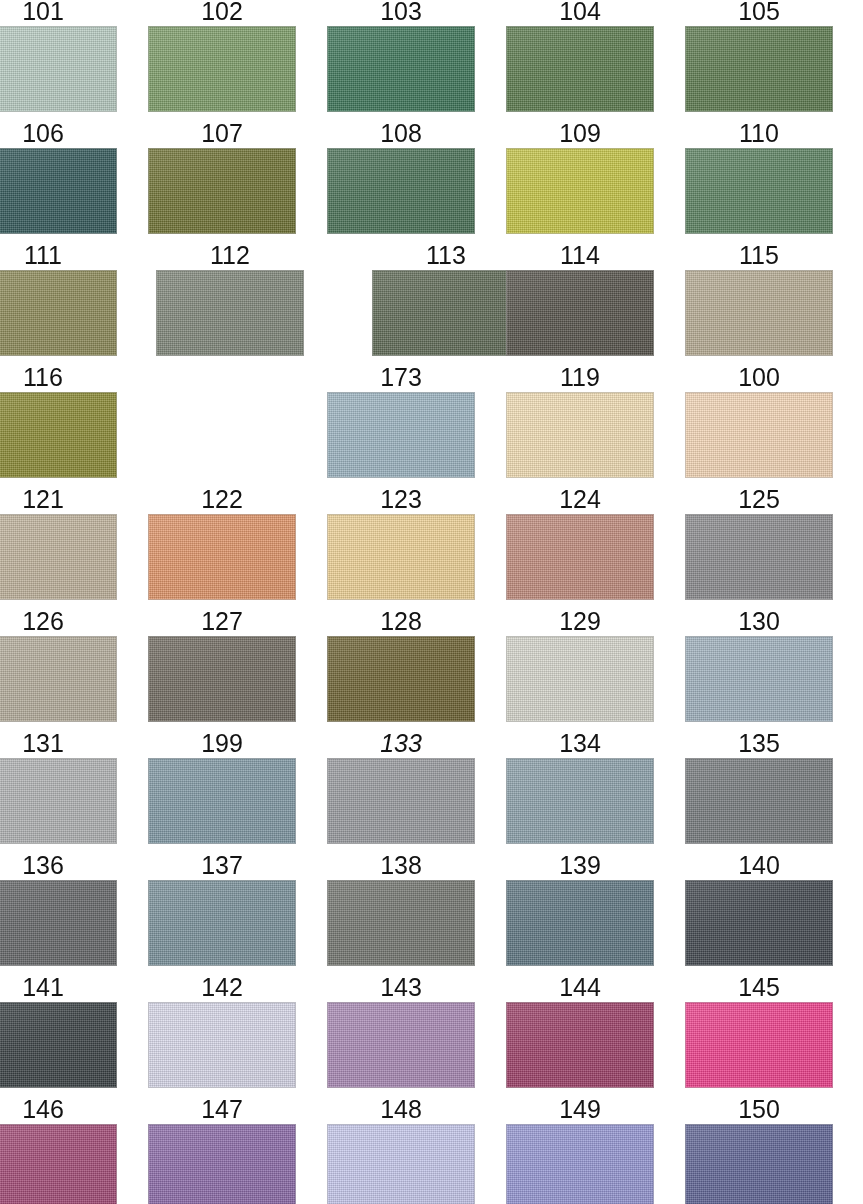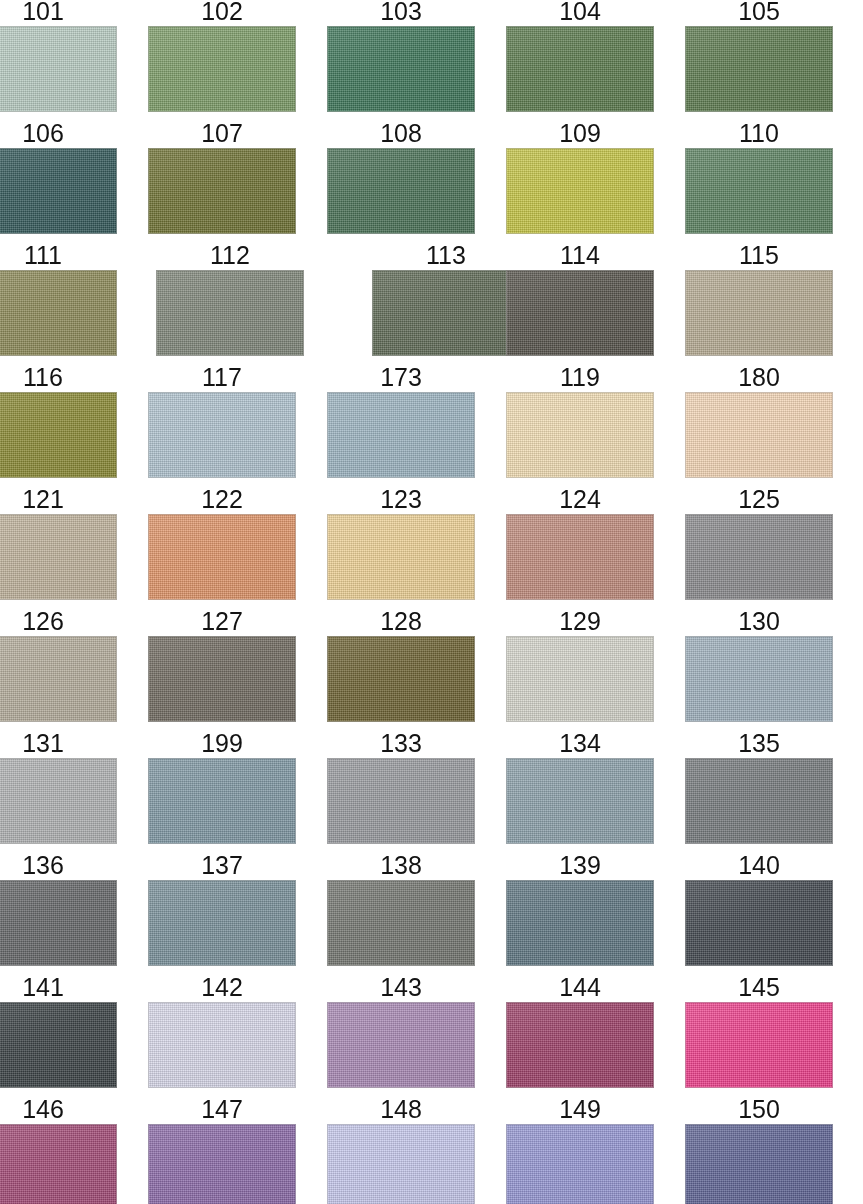--- a/index.html
+++ b/index.html
@@ -147,34 +147,30 @@
       <span class="swatch-chip" style="background-color: rgb(85, 82, 74);"></span>
     </div>
     <div class="swatch-cell" style="left: 685px; top: 240px;">
       <span class="swatch-label">115</span>
       <span class="swatch-chip" style="background-color: rgb(182, 171, 147);"></span>
     </div>
     <div class="swatch-cell" style="left: -31px; top: 362px;">
       <span class="swatch-label">116</span>
       <span class="swatch-chip" style="background-color: rgb(139, 138, 52);"></span>
     </div>
-    <div class="swatch-cell" style="left: 148px; top: 362px;">
-      <span class="swatch-label">117</span>
-      <span class="swatch-chip" style="background-color: rgb(176, 195, 207);"></span>
-    </div>
     <div class="swatch-cell" style="left: 327px; top: 362px;">
       <span class="swatch-label">173</span>
       <span class="swatch-chip" style="background-color: rgb(156, 180, 193);"></span>
     </div>
     <div class="swatch-cell" style="left: 506px; top: 362px;">
       <span class="swatch-label">119</span>
       <span class="swatch-chip" style="background-color: rgb(242, 221, 180);"></span>
     </div>
     <div class="swatch-cell" style="left: 685px; top: 362px;">
-      <span class="swatch-label">180</span>
+      <span class="swatch-label">100</span>
       <span class="swatch-chip" style="background-color: rgb(244, 214, 182);"></span>
     </div>
     <div class="swatch-cell" style="left: -31px; top: 484px;">
       <span class="swatch-label">121</span>
       <span class="swatch-chip" style="background-color: rgb(192, 179, 156);"></span>
     </div>
     <div class="swatch-cell" style="left: 148px; top: 484px;">
       <span class="swatch-label">122</span>
       <span class="swatch-chip" style="background-color: rgb(224, 148, 104);"></span>
     </div>
@@ -211,21 +207,21 @@
       <span class="swatch-chip" style="background-color: rgb(158, 176, 189);"></span>
     </div>
     <div class="swatch-cell" style="left: -31px; top: 728px;">
       <span class="swatch-label">131</span>
       <span class="swatch-chip" style="background-color: rgb(177, 179, 180);"></span>
     </div>
     <div class="swatch-cell" style="left: 148px; top: 728px;">
       <span class="swatch-label">199</span>
       <span class="swatch-chip" style="background-color: rgb(127, 152, 164);"></span>
     </div>
-    <div class="swatch-cell" style="left: 327px; top: 728px;">
+    <div class="swatch-cell" style="left: 327px; top: 728px; font-style: italic;">
       <span class="swatch-label">133</span>
       <span class="swatch-chip" style="background-color: rgb(152, 154, 158);"></span>
     </div>
     <div class="swatch-cell" style="left: 506px; top: 728px;">
       <span class="swatch-label">134</span>
       <span class="swatch-chip" style="background-color: rgb(139, 160, 170);"></span>
     </div>
     <div class="swatch-cell" style="left: 685px; top: 728px;">
       <span class="swatch-label">135</span>
       <span class="swatch-chip" style="background-color: rgb(117, 121, 124);"></span>

